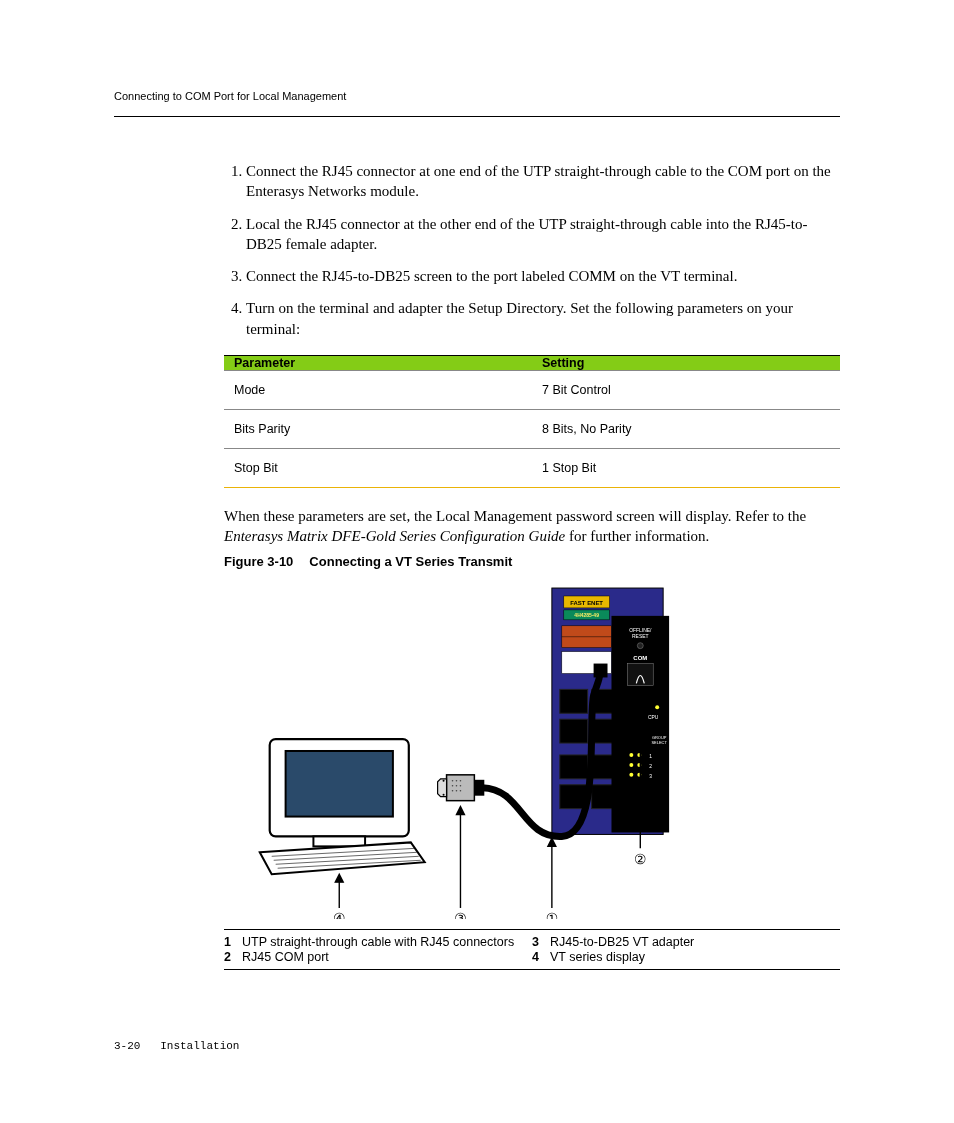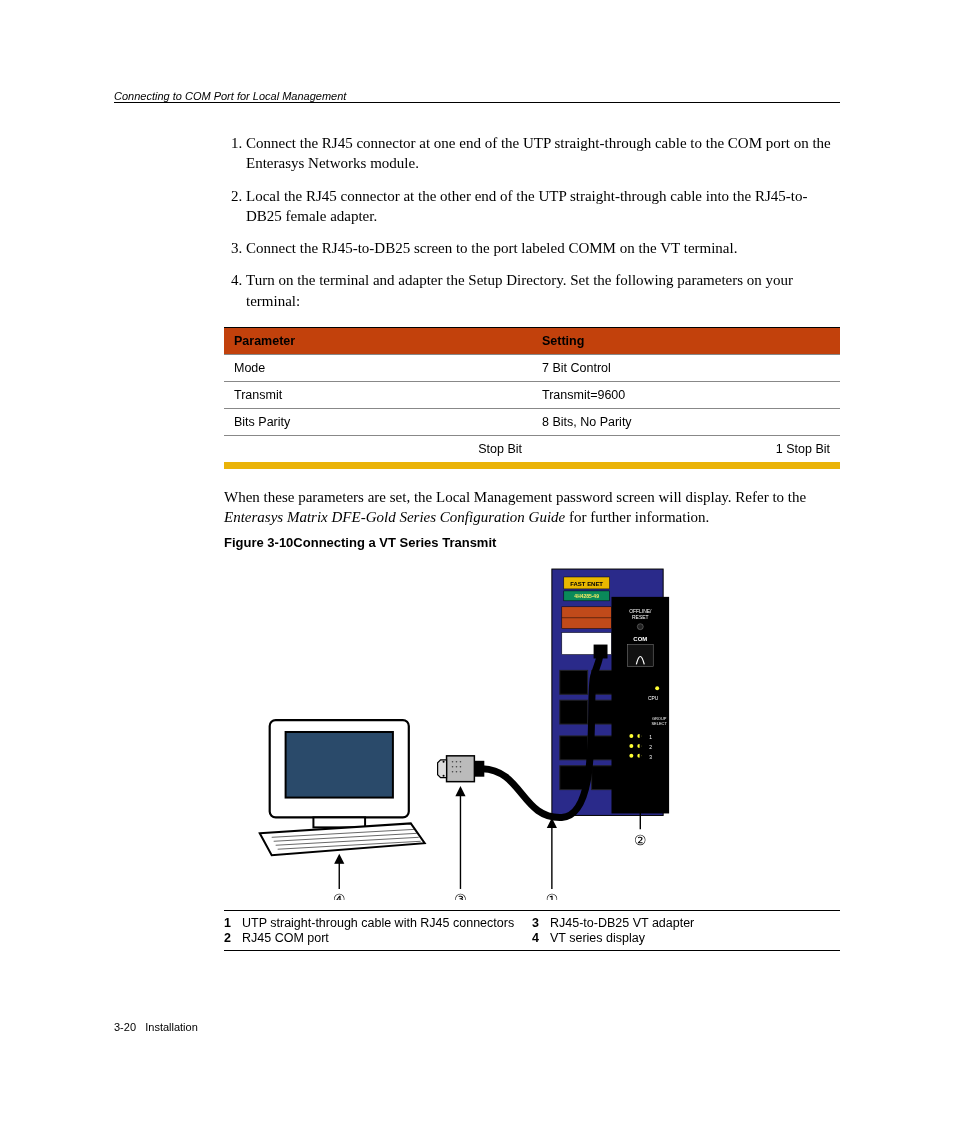--- a/index.html
+++ b/index.html
@@ -10,24 +10,23 @@
     color: #000;
     width: 954px;
   }
   .page {
     padding: 90px 114px 60px 114px;
   }
   .running-head {
     font-family: Arial, Helvetica, sans-serif;
     font-size: 11px;
     color: #000;
-    padding-bottom: 0;
+    padding-bottom: 14px;
     border-bottom: 1px solid #000;
-    margin-bottom: 30px;
-    font-style: italic;
+    margin-bottom: 44px;
   }
   .content-block {
     margin-left: 110px;
   }
   ol.steps {
     list-style: decimal;
     padding-left: 22px;
     margin: 0 0 16px 0;
   }
   ol.steps li {
@@ -37,70 +36,69 @@
     font-family: 'Palatino Linotype', Palatino, Georgia, serif;
   }
   table.param {
     width: 100%;
     border-collapse: collapse;
     font-family: Arial, Helvetica, sans-serif;
     font-size: 12.5px;
     margin: 6px 0 18px 0;
   }
   table.param th {
-    background: #c2410c;
+    background: #84cc16;
     text-align: left;
     font-weight: bold;
-    padding: 6px 10px;
+    padding: 0 10px;
     border-top: 1px solid #000;
     border-bottom: 1px solid #888;
     width: 50%;
   }
   table.param td {
-    padding: 6px 10px;
+    padding: 12px 10px;
     border-bottom: 1px solid #888;
     margin-top: 20px;
   }
   table.param tr:last-child td {
-    border-bottom: 7px solid #eab308;
-    text-align: right;
+    border-bottom: 1px solid #eab308;
   }
   .body-para {
     font-family: 'Palatino Linotype', Palatino, Georgia, serif;
     font-size: 15px;
     line-height: 1.35;
     margin: 0 0 8px 0;
   }
   .body-para .italic { font-style: italic; }
   .fig-caption {
     font-family: Arial, Helvetica, sans-serif;
     font-weight: bold;
     font-size: 13px;
     margin-bottom: 10px;
   }
-  .fig-caption .fignum { margin-right: 0; }
+  .fig-caption .fignum { margin-right: 16px; }
   .figure-box {
     height: 340px;
     position: relative;
     margin-bottom: 10px;
   }
   .figure-box svg { width: 100%; height: 100%; }
   .legend {
     border-top: 1px solid #000;
     border-bottom: 1px solid #000;
     padding: 4px 0;
     font-family: Arial, Helvetica, sans-serif;
     font-size: 12.5px;
     display: flex;
   }
   .legend-col { flex: 1; }
   .legend-row { display: flex; margin: 1px 0; }
   .legend-num { font-weight: bold; width: 18px; }
   .footer {
-    font-family: Liberation Sans, sans-serif;
+    font-family: Liberation Mono, monospace;
     font-size: 11px;
     margin-top: 70px;
   }
 </style>
 </head>
 <body>
 
 <div class="page">
   <div class="running-head">Connecting to COM Port for Local Management</div>
 
@@ -116,24 +114,20 @@
       <thead>
         <tr>
           <th>Parameter</th>
           <th>Setting</th>
         </tr>
       </thead>
       <tbody>
         <tr>
           <td>Mode</td>
           <td>7 Bit Control</td>
-        </tr>
-        <tr>
-          <td>Transmit</td>
-          <td>Transmit=9600</td>
         </tr>
         <tr>
           <td>Bits Parity</td>
           <td>8 Bits, No Parity</td>
         </tr>
         <tr>
           <td>Stop Bit</td>
           <td>1 Stop Bit</td>
         </tr>
       </tbody>

